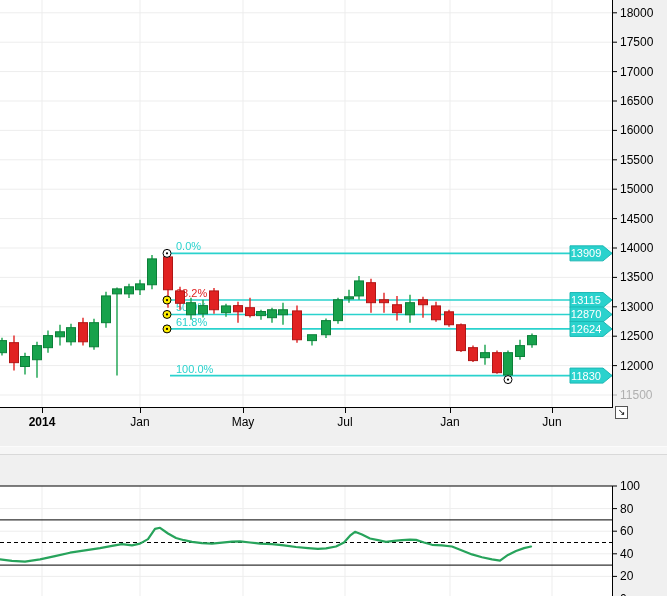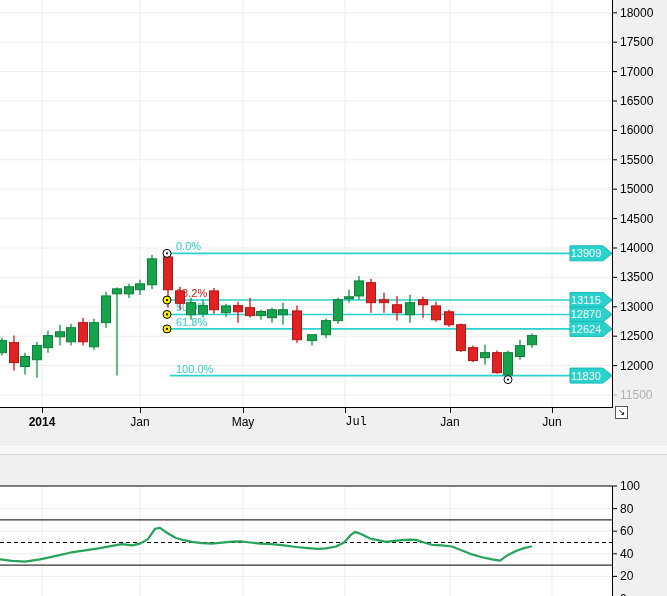--- a/index.html
+++ b/index.html
@@ -318,21 +318,21 @@
   </div>
 
   <div class="panel" id="timeAxis">
       <div class="tick-mark" style="left: 42px;"></div>
       <div class="tick-label bold" style="left: 42px;">2014</div>
       <div class="tick-mark" style="left: 140px;"></div>
       <div class="tick-label" style="left: 140px;">Jan</div>
       <div class="tick-mark" style="left: 243px;"></div>
       <div class="tick-label" style="left: 243px;">May</div>
       <div class="tick-mark" style="left: 345px;"></div>
-      <div class="tick-label" style="left: 356px; font-family: Liberation Mono, monospace;">Jul</div>
+      <div class="tick-label" style="left: 345px;">Jul</div>
       <div class="tick-mark" style="left: 450px;"></div>
       <div class="tick-label" style="left: 450px;">Jan</div>
       <div class="tick-mark" style="left: 552px;"></div>
       <div class="tick-label" style="left: 552px;">Jun</div>
     </div>
 
   <div class="panel" id="splitter"></div>
 
   <div class="panel" id="lowerPanel">
     <svg id="lowerSvg" width="667" height="141">

